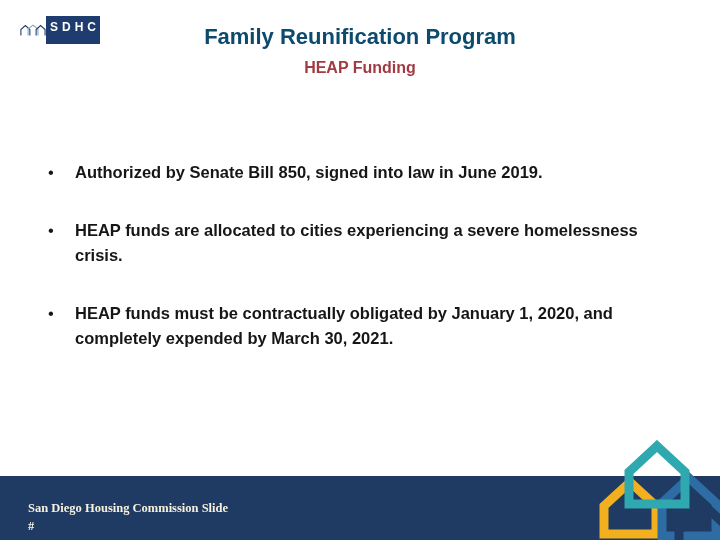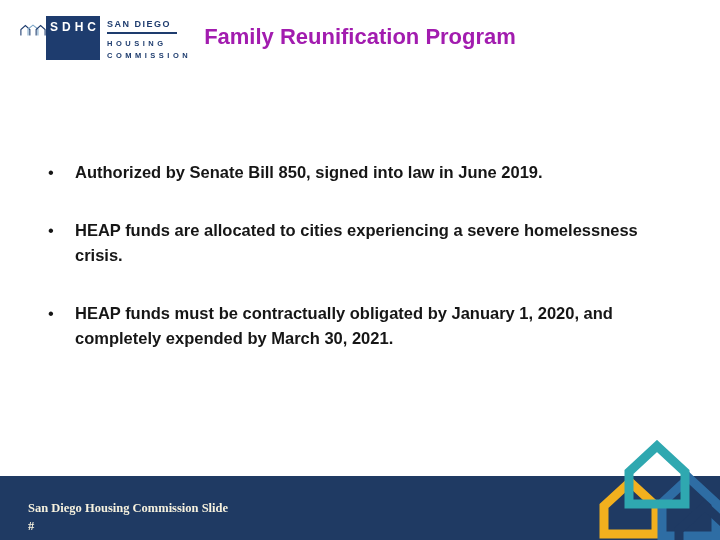--- a/index.html
+++ b/index.html
@@ -17,21 +17,21 @@
     background:#1E3C6E;color:#ffffff;font-weight:bold;font-size:12px;
     letter-spacing:4px;text-align:center;padding:4px 0 3px;text-indent:4px;
   }
   .logo-right{display:flex;flex-direction:column;padding-top:3px;}
   .logo-org1{color:#1E3C6E;font-size:9px;font-weight:bold;letter-spacing:1.5px;}
   .logo-divider{height:1.5px;background:#1E3C6E;margin:3px 0 2px;width:70px;}
   .logo-org2,.logo-org3{color:#1E3C6E;font-size:7.5px;font-weight:bold;letter-spacing:3.5px;margin-top:3px;}
 
   
   .title-block{position:absolute;top:24px;left:0;right:0;text-align:center;}
-  .title{font-size:22px;font-weight:bold;color:#a21caf;}
+  .title{font-size:22px;font-weight:bold;color:#0c4a6e;}
   .subtitle{font-size:16px;font-weight:bold;color:#A13A43;margin-top:9px;}
 
   
   .bullets{position:absolute;top:160px;left:48px;right:50px;list-style:none;margin:0;padding:0;}
   .bullets li{display:flex;margin-bottom:34px;font-size:16.5px;color:#161616;line-height:1.48;}
   .bullet-marker{width:27px;flex:0 0 27px;}
   .bullet-text{max-width:586px;font-weight:bold;}
 
   
   .footer{position:absolute;left:0;right:0;bottom:0;height:64px;background:#1F3A63;}
@@ -51,30 +51,25 @@
 
   <div class="logo">
     <div class="logo-left">
       <svg class="logo-houses" viewBox="0 0 58 28" xmlns="http://www.w3.org/2000/svg">
         <polyline points="2,26 2,13 12,4 22,13 22,26" fill="none" stroke="#1E3C6E" stroke-width="2.4"></polyline>
         <polyline points="18,26 18,12 29,3 40,12 40,26" fill="none" stroke="#7FA8C9" stroke-width="2.4"></polyline>
         <polyline points="36,26 36,13 46,4 56,13 56,26" fill="none" stroke="#1E3C6E" stroke-width="2.4"></polyline>
       </svg>
       <div class="logo-acronym">SDHC</div>
     </div>
-    <div class="logo-right">
-      <div class="logo-org1">SAN DIEGO</div>
-      <div class="logo-divider"></div>
-      <div class="logo-org2">HOUSING</div>
-      <div class="logo-org3">COMMISSION</div>
-    </div>
   </div>
 
   <div class="title-block">
     <div class="title">Family Reunification Program</div>
+    <div class="subtitle">HEAP Funding</div>
   </div>
 
   <ul class="bullets">
     <li>
       <span class="bullet-marker">•</span>
       <span class="bullet-text">Authorized by Senate Bill 850, signed into law in June 2019.</span>
     </li>
     <li>
       <span class="bullet-marker">•</span>
       <span class="bullet-text">HEAP funds are allocated to cities experiencing a severe homelessness crisis.</span>

